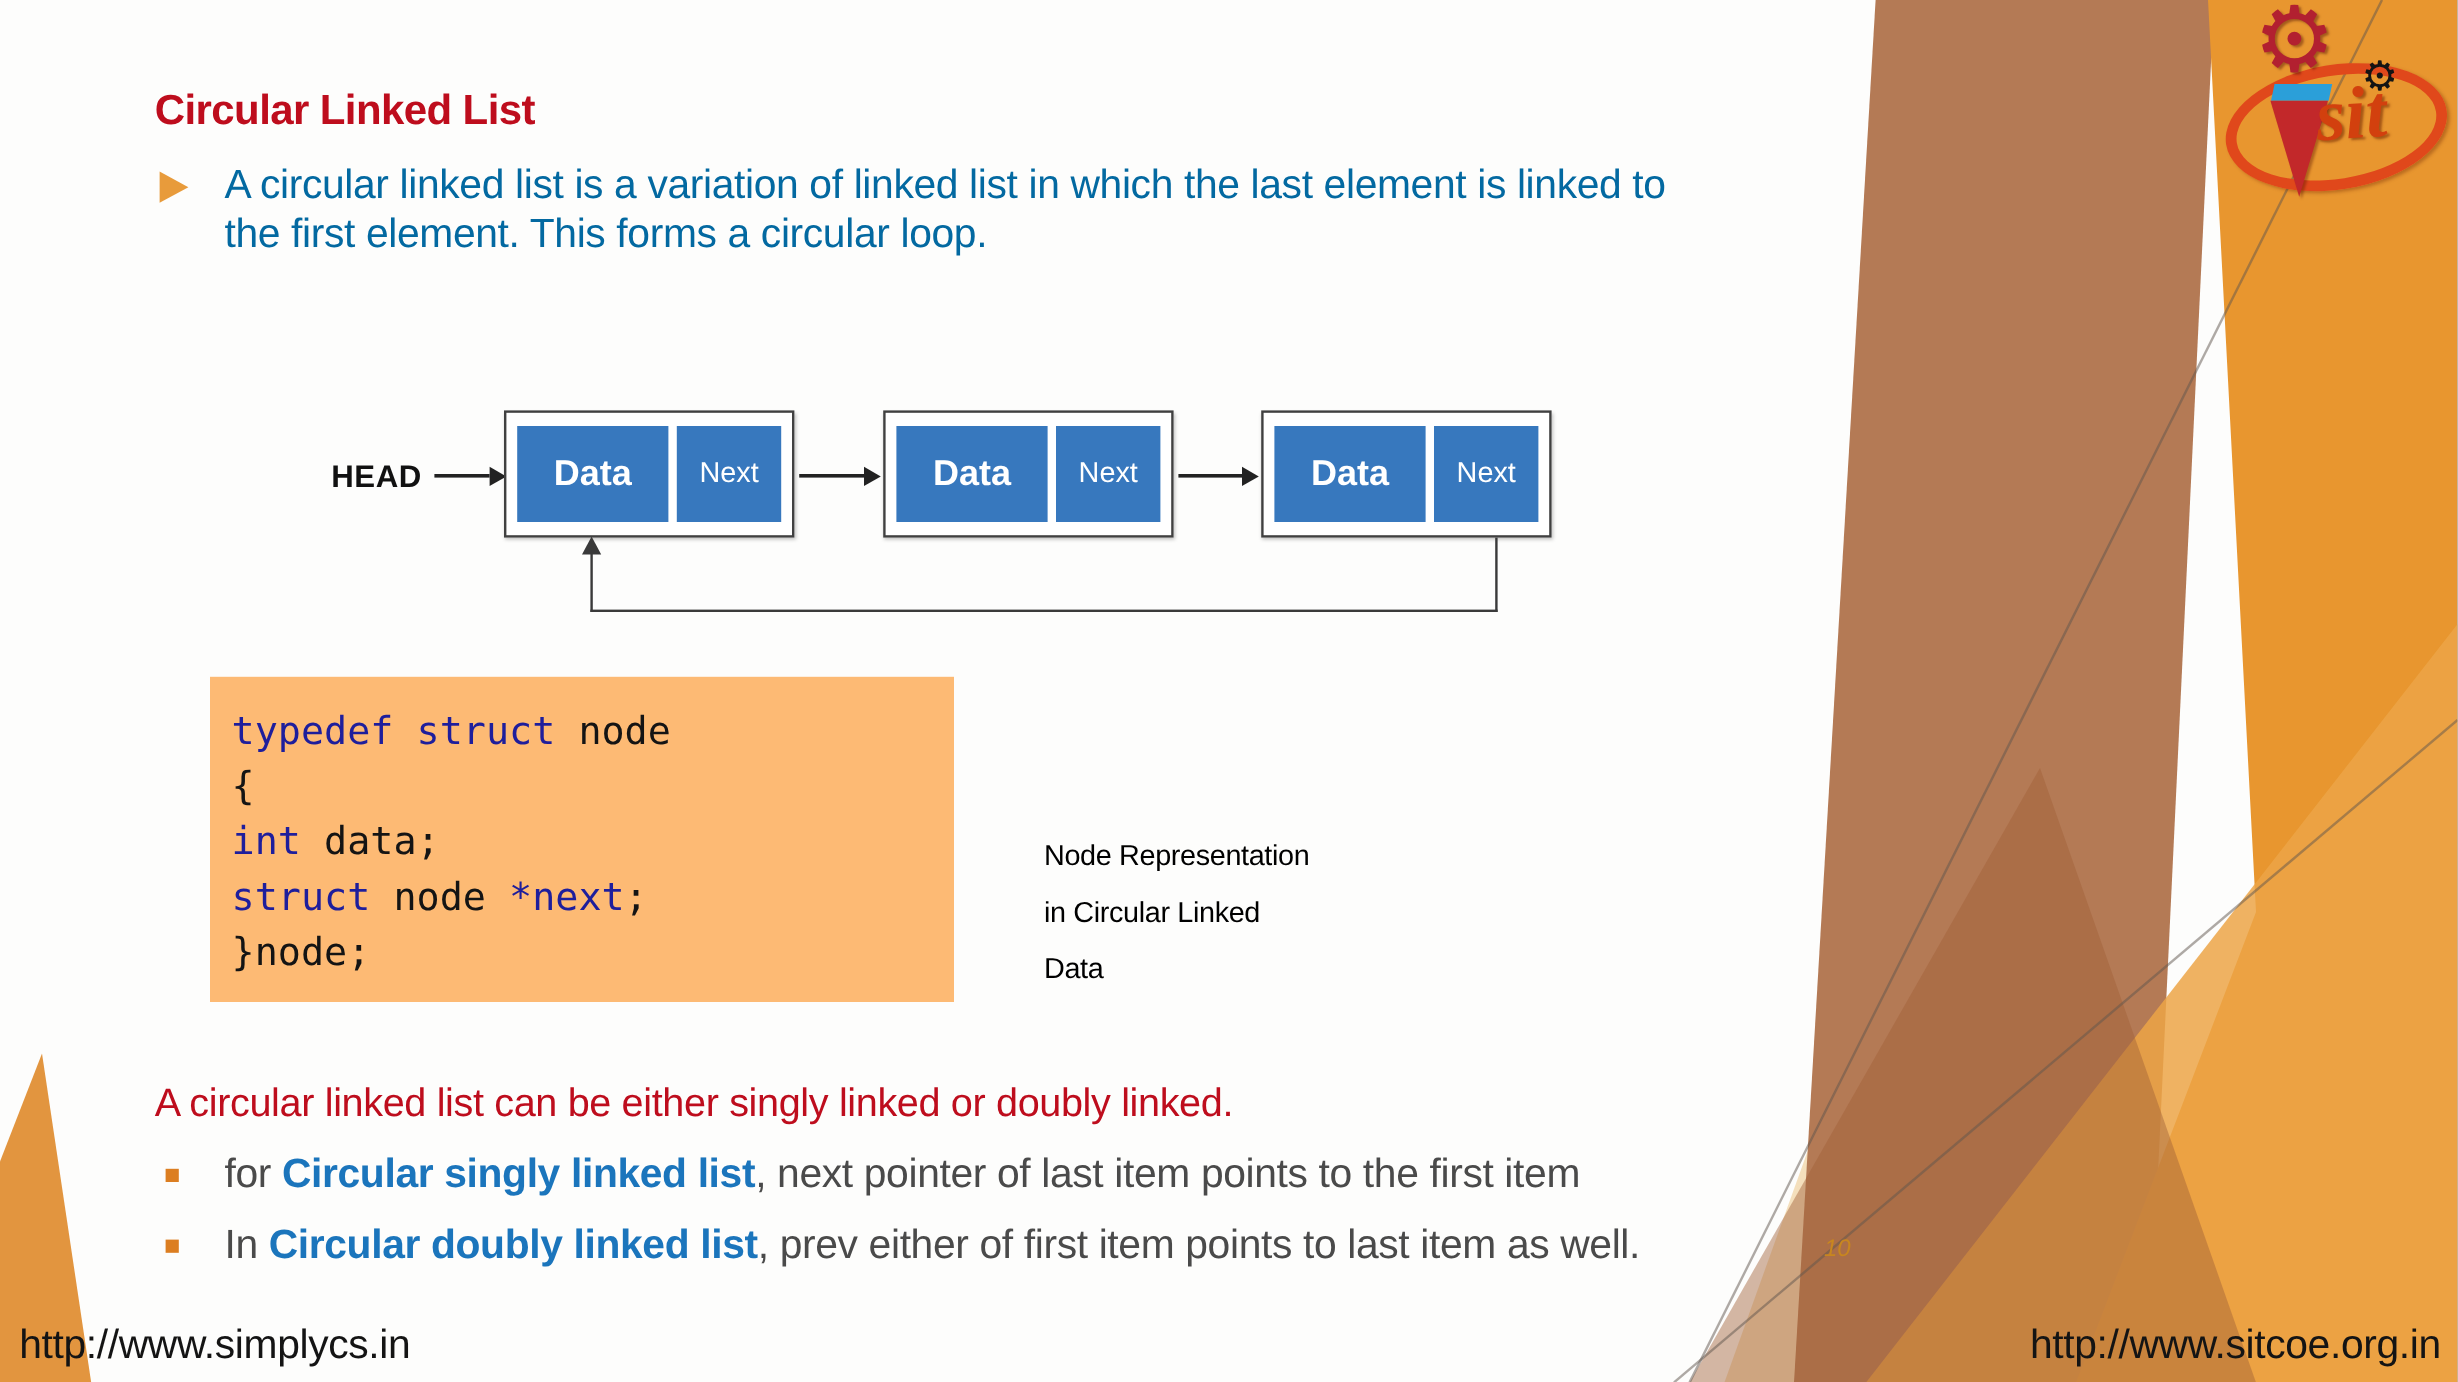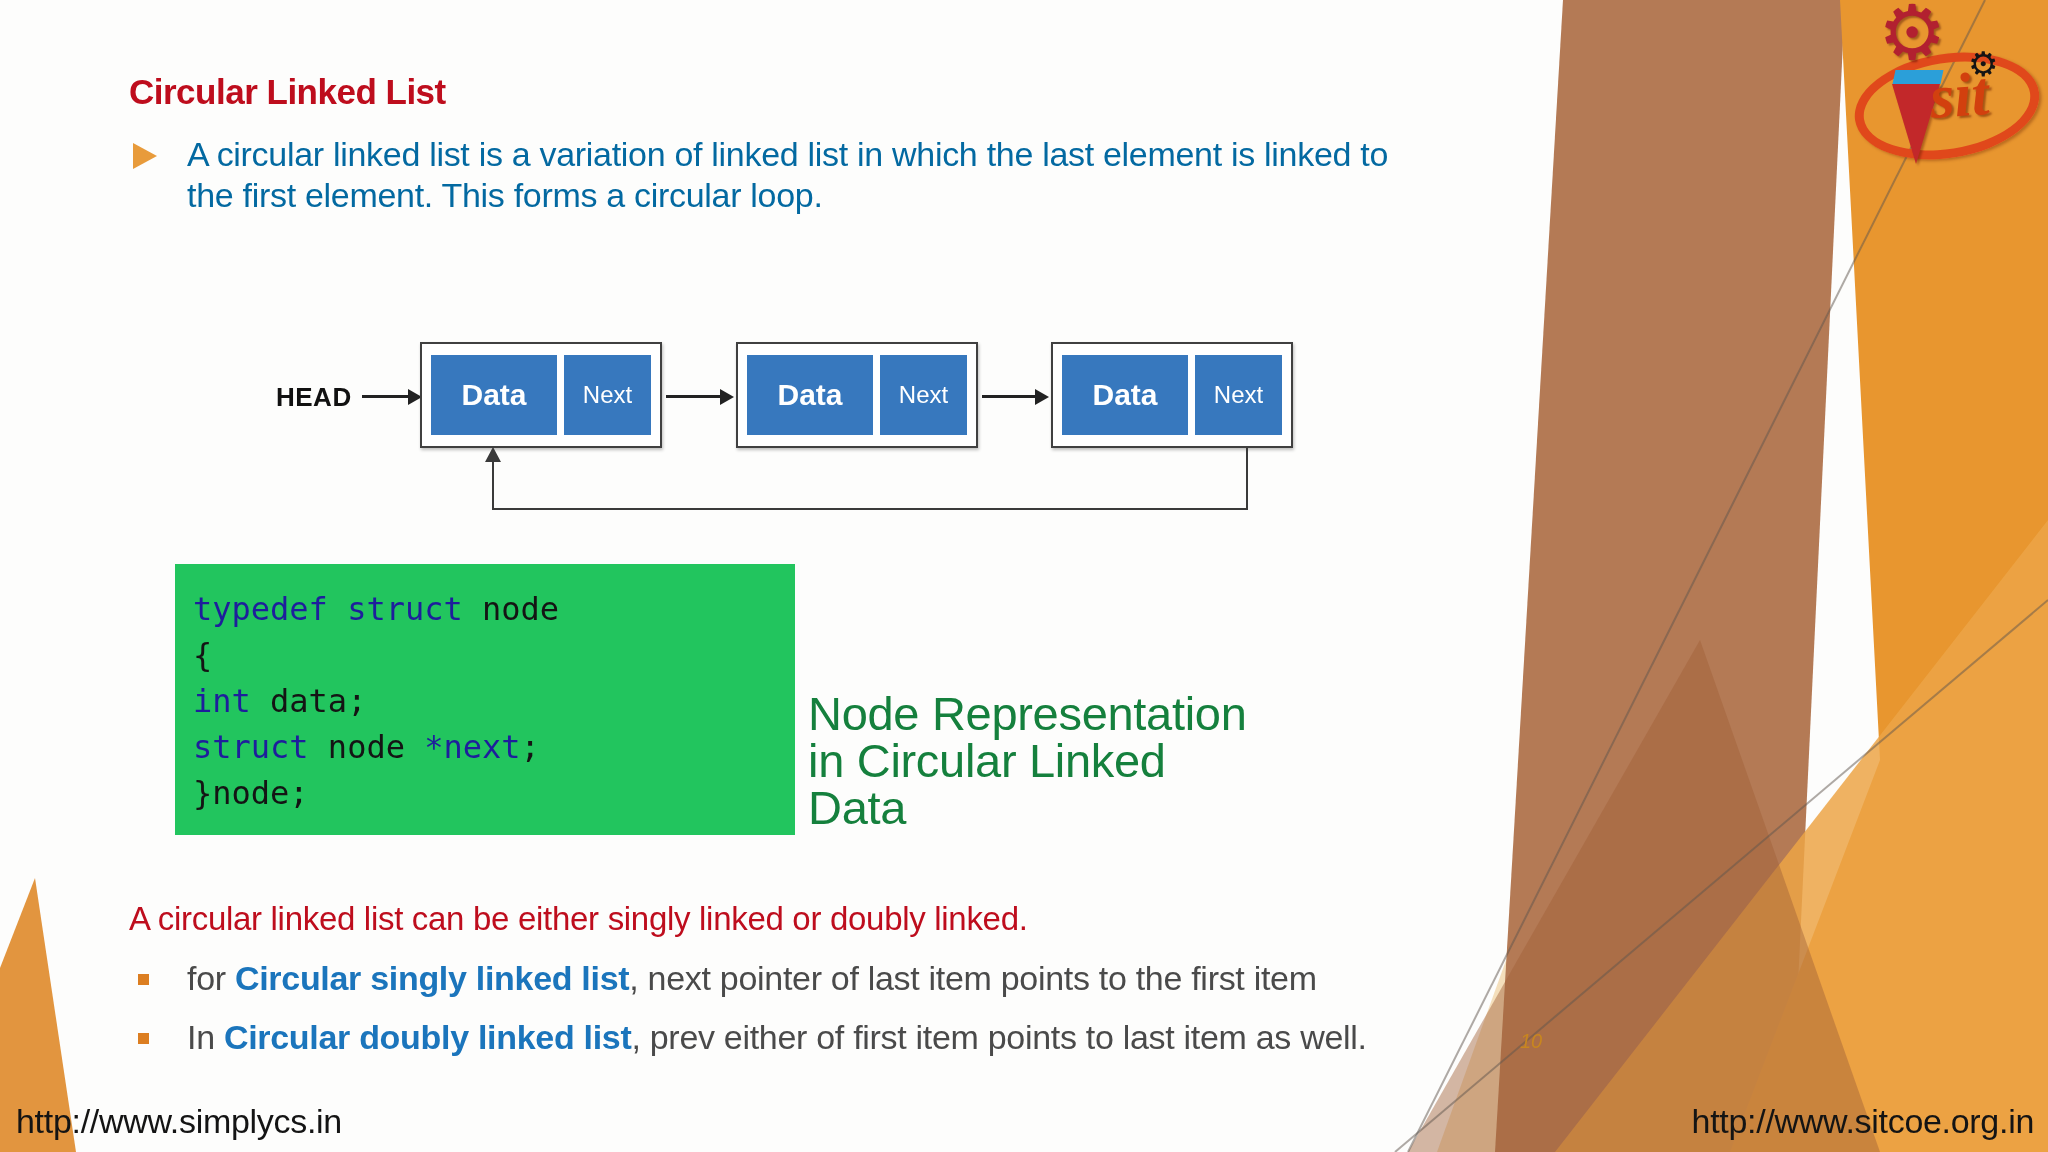--- a/index.html
+++ b/index.html
@@ -38,29 +38,29 @@
   .cell-next{flex:1;font-size:24px;}
   .h-arrow-line{position:absolute;height:3px;background:#222;}
   .h-arrow-head{position:absolute;width:0;height:0;border-left:14px solid #222;border-top:8px solid transparent;border-bottom:8px solid transparent;}
   .loop-seg{position:absolute;background:#3a3a3a;}
   .loop-arrow-up{position:absolute;left:485px;top:447px;width:0;height:0;
     border-bottom:15px solid #3a3a3a;border-left:8px solid transparent;border-right:8px solid transparent;}
 
   
   .code-box{
     position:absolute;left:175px;top:564px;width:620px;height:271px;box-sizing:border-box;
-    background:#22c55e;padding:22px 16px 0 18px;
+    background:#fdba74;padding:22px 16px 0 18px;
     font-family:"DejaVu Sans Mono", monospace;font-size:32px;line-height:46px;color:#141414;
   }
   .code-box .kw{color:#1e1e9c;}
   .code-box .pl{color:#141414;}
 
   .caption{
-    position:absolute;left:808px;top:690px;
-    font-size:47px;line-height:47px;color:#15803d;letter-spacing:-0.3px;
+    position:absolute;left:870px;top:690px;
+    font-size:24px;line-height:47px;color:#000000;letter-spacing:-0.3px;
   }
 
   
   .subheading{
     position:absolute;left:129px;top:900px;
     font-size:33px;font-weight:normal;color:#be0d1d;letter-spacing:-0.3px;
   }
   .bullet-sq{position:absolute;left:138px;width:11px;height:11px;background:#dc7e21;}
   .sq-1{top:974px;} .sq-2{top:1033px;}
   .bullet-text{position:absolute;left:187px;font-size:34px;color:#4a4a4a;letter-spacing:-0.3px;}

